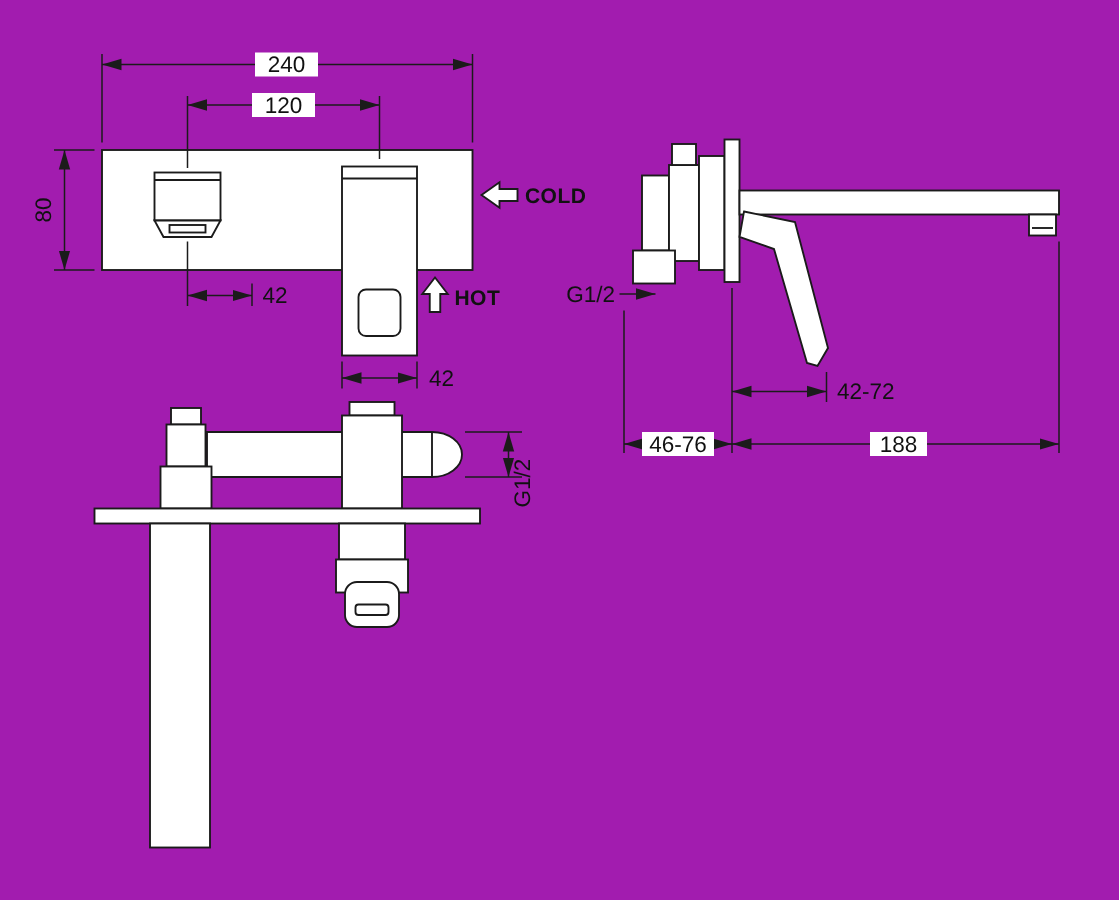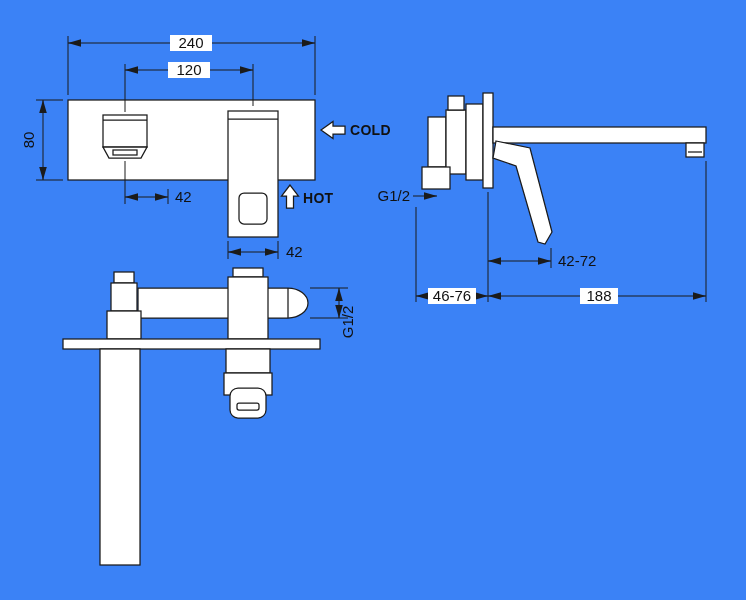--- a/index.html
+++ b/index.html
@@ -1,16 +1,16 @@
 <!DOCTYPE html>
 <html><head>
 <meta charset="utf-8">
 <style>
   html,body{margin:0;padding:0;background:#fff;}
-  .frame{width:746px;height:600px;background:#3b82f6;position:relative;overflow:hidden;}
+  .frame{width:746px;height:600px;background:#a21caf;position:relative;overflow:hidden;}
   svg{display:block;}
   svg text{font-family:"Liberation Sans",sans-serif;font-size:15px;fill:#111;}
   svg text.flow{font-weight:bold;font-size:14px;letter-spacing:.3px;}
   .obj{fill:#ffffff;stroke:#1b1b1b;stroke-width:1.25;stroke-linejoin:miter;}
   .objline{fill:none;stroke:#1b1b1b;stroke-width:1.25;}
   .dim{fill:none;stroke:#1b1b1b;stroke-width:1;}
   .bg{fill:#ffffff;stroke:none;}
 </style>
 </head>
 <body>

